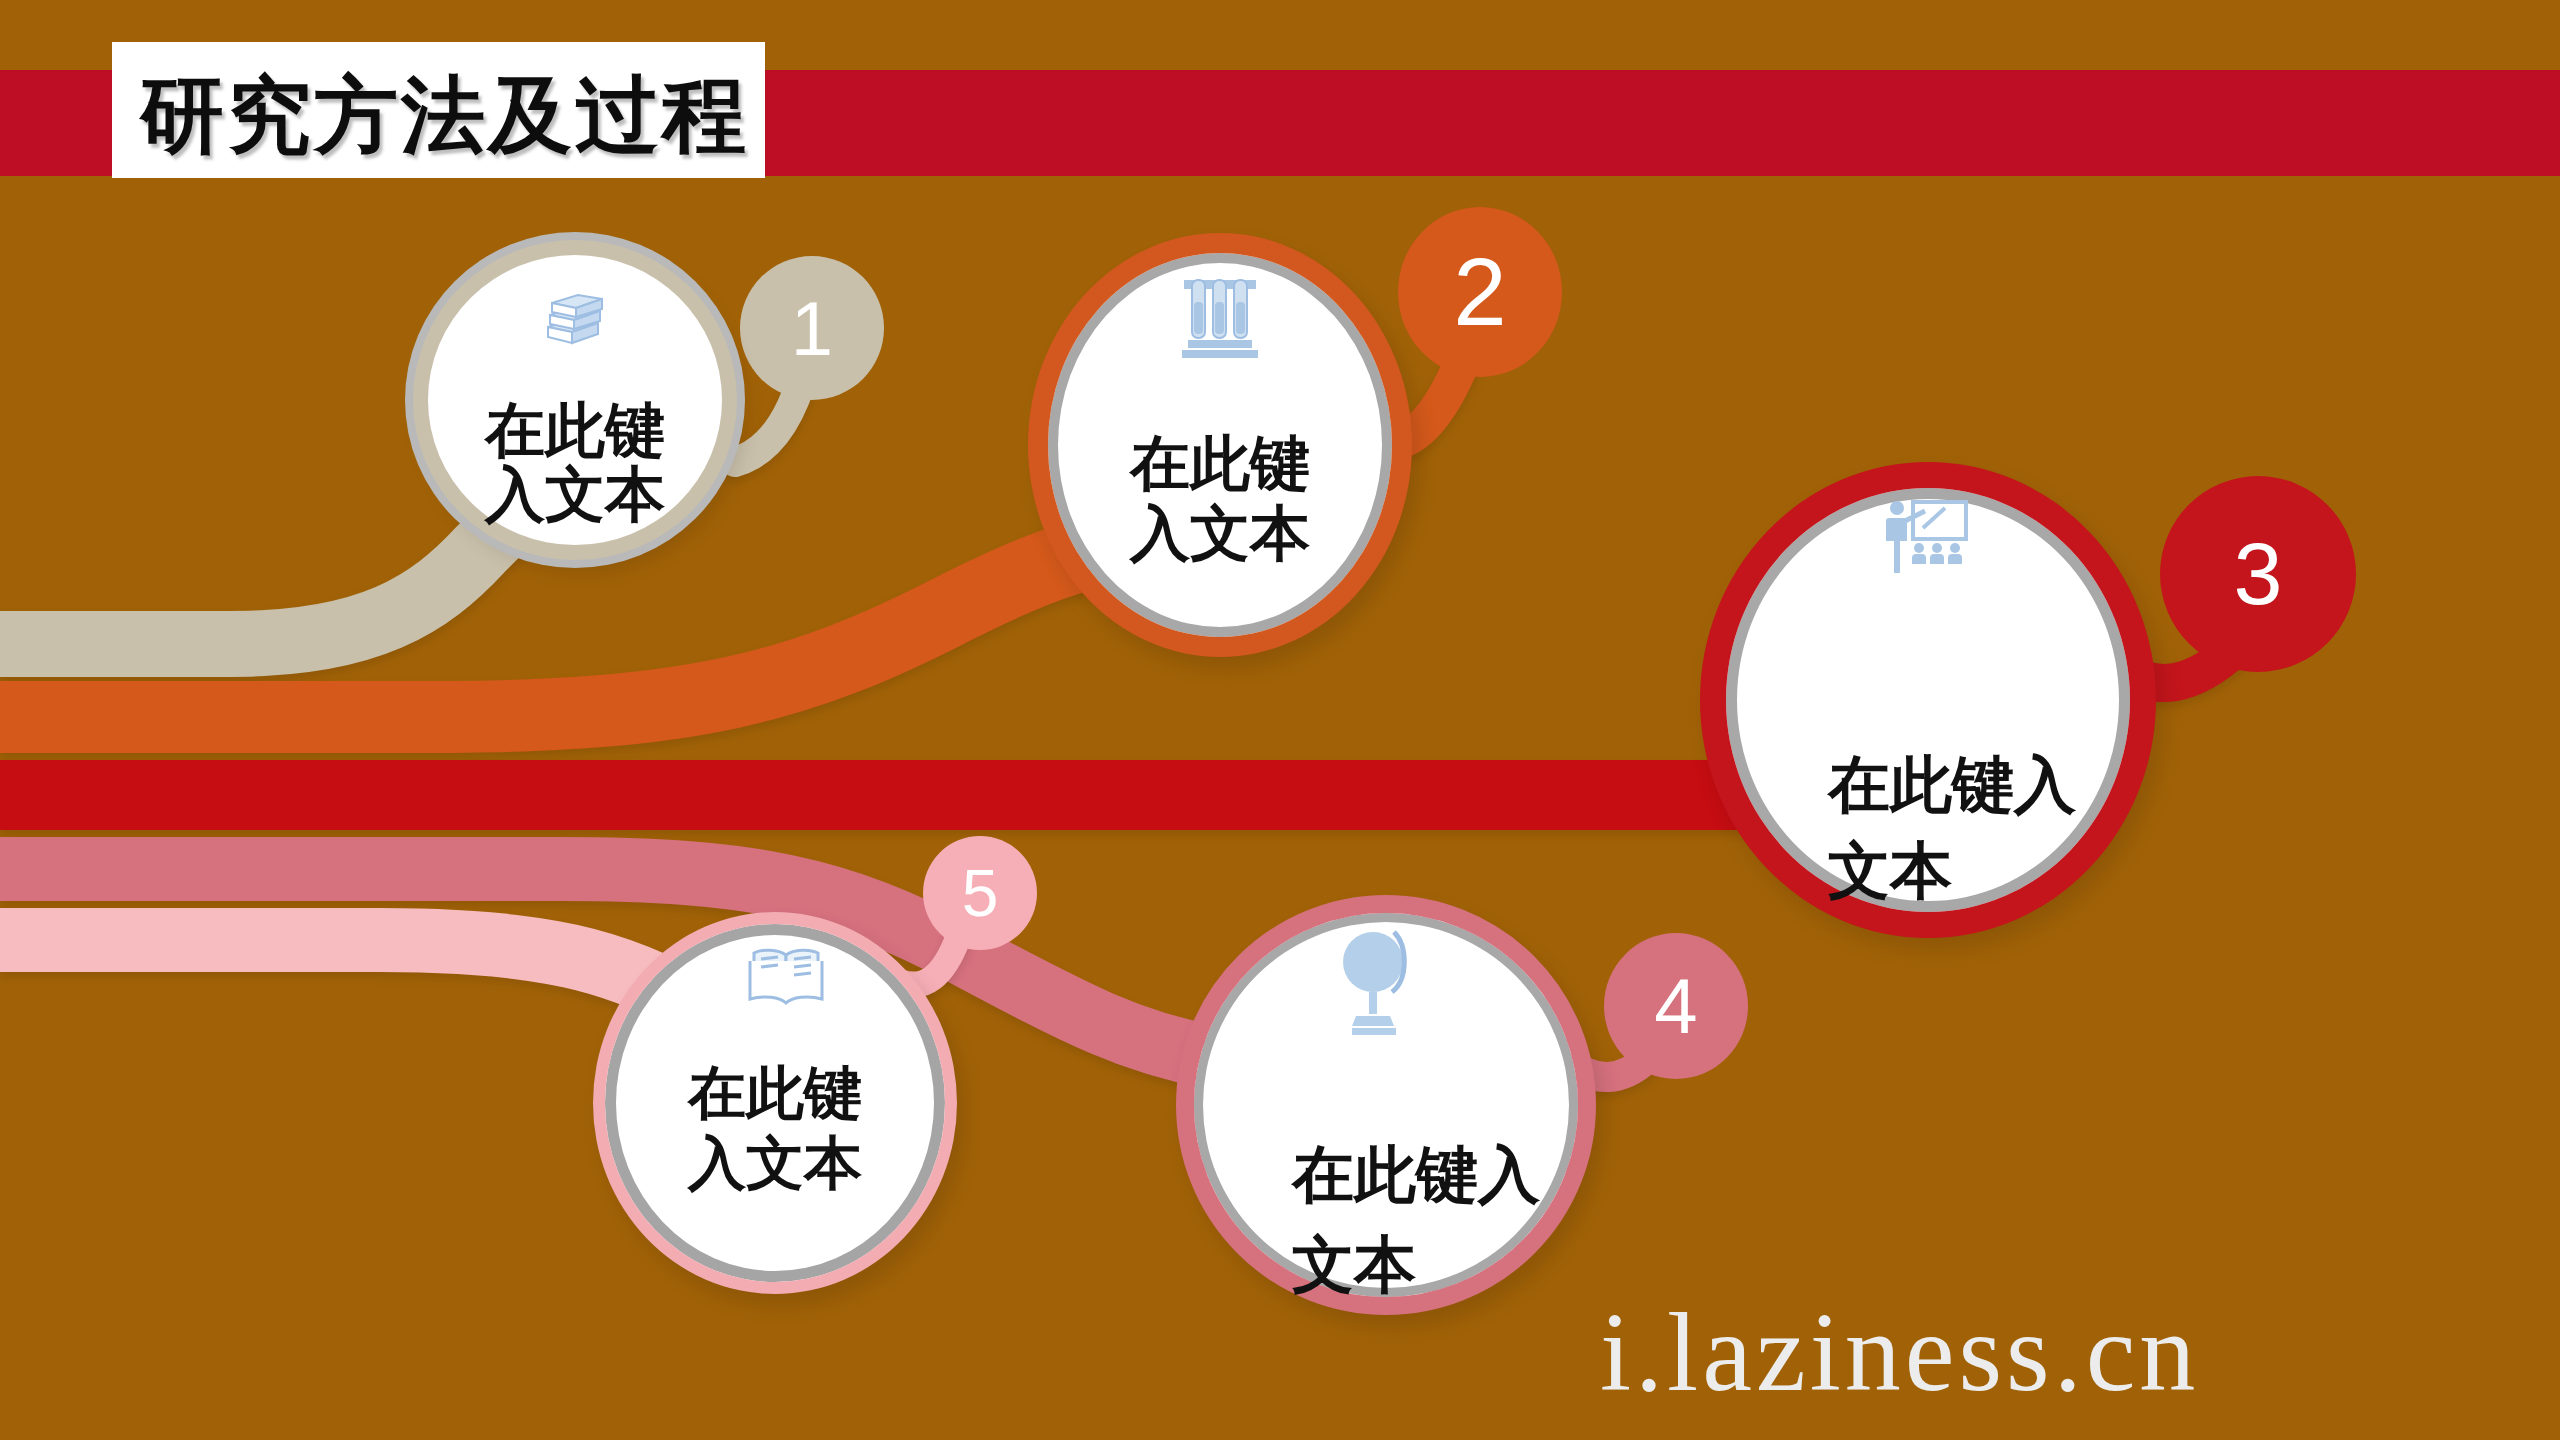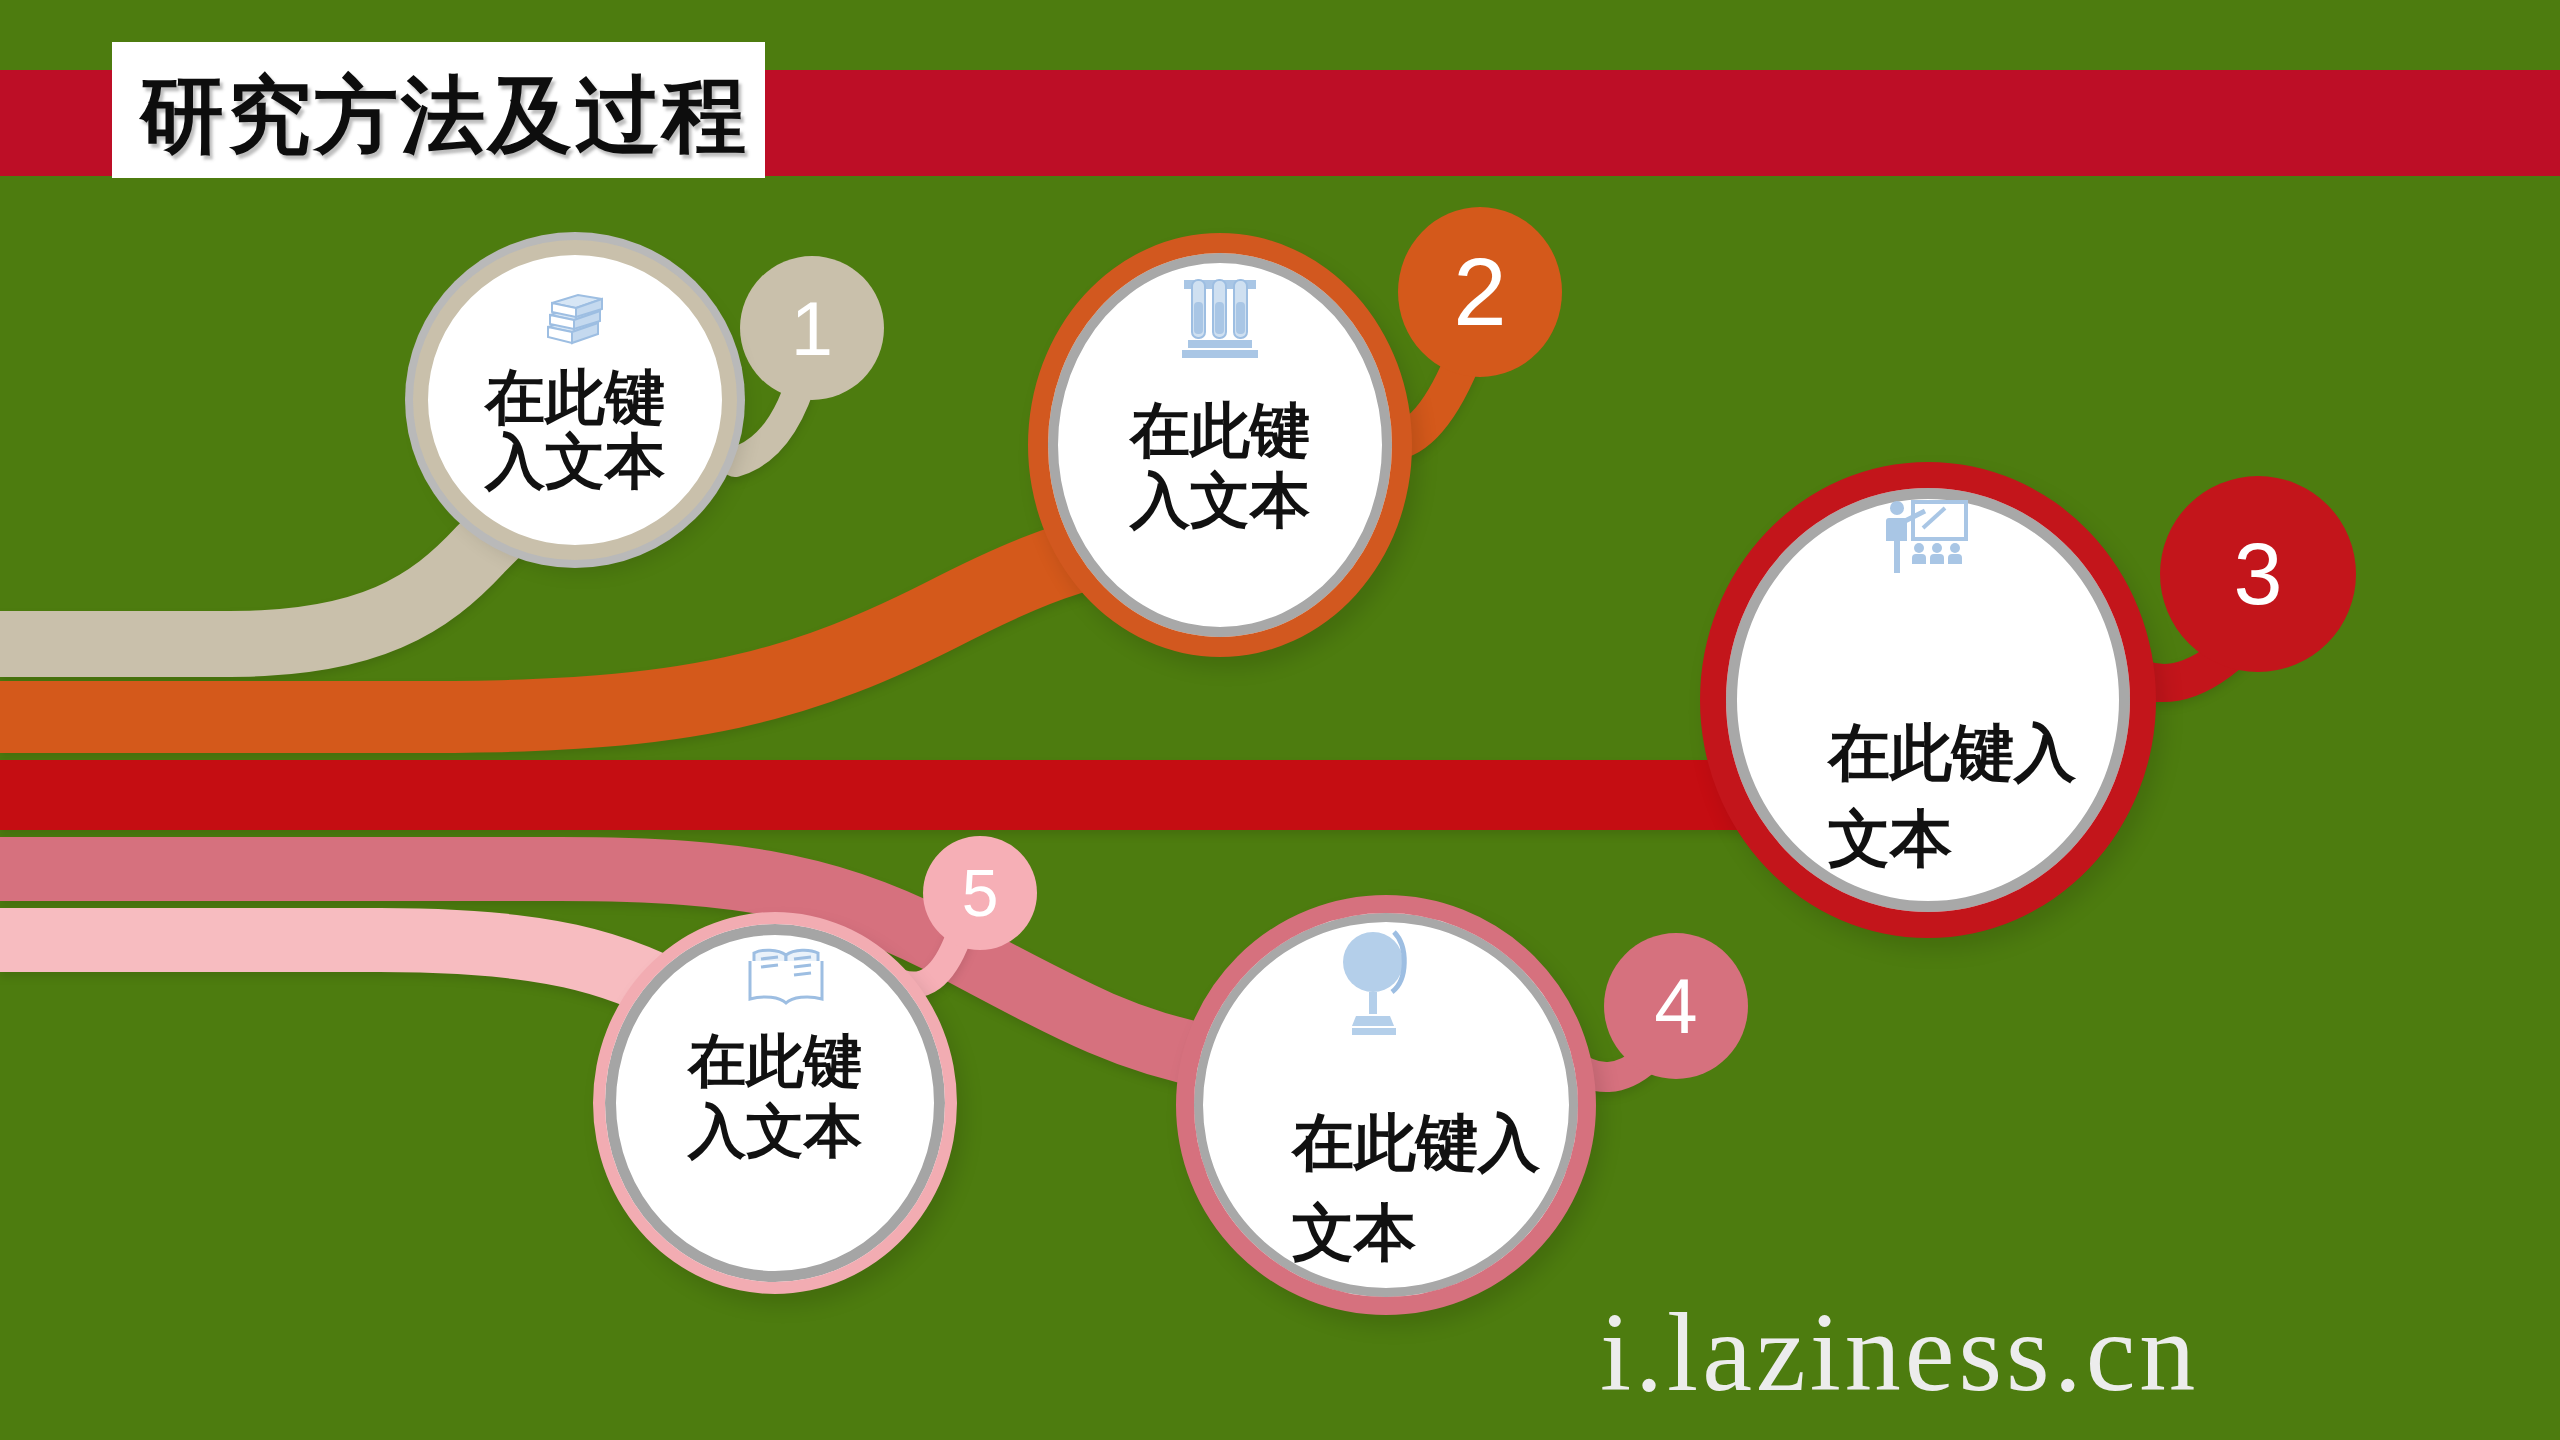--- a/index.html
+++ b/index.html
@@ -1,17 +1,17 @@
 <!DOCTYPE html>
 <html><head>
 <meta charset="utf-8">
 <style>
   html,body{margin:0;padding:0;background:#ffffff;}
   .slide{
-    position:relative;width:2560px;height:1440px;overflow:hidden;background:#4d7c0f;
+    position:relative;width:2560px;height:1440px;overflow:hidden;background:#a16207;
     font-family:"Liberation Sans","DejaVu Sans",sans-serif;
   }
   
   .header-band{position:absolute;left:0;top:70px;width:2560px;height:106px;background:#BD0E26;}
   .title-box{position:absolute;left:112px;top:42px;width:653px;height:136px;background:#ffffff;}
   .slide-title{
     position:absolute;left:140px;top:74px;font-size:84px;line-height:1.0;color:#0d0d0d;
     font-family:"Liberation Serif","DejaVu Serif",serif;font-weight:600;letter-spacing:3px;
     text-shadow:3px 4px 3px rgba(110,110,110,0.45);white-space:nowrap;
   }
@@ -46,21 +46,21 @@
   
   .icon{position:absolute;z-index:6;}
   .i1{left:540px;top:287px;}
   .i2{left:1178px;top:276px;}
   .i3{left:1883px;top:500px;}
   .i4{left:1342px;top:928px;}
   .i5{left:748px;top:947px;}
   
   .ph{
     position:absolute;z-index:7;color:#111111;
-    font-family:Liberation Sans, sans-serif;font-weight:600;
+    font-family:Liberation Mono, monospace;font-weight:600;margin-top:37px;
   }
   .ph div{white-space:nowrap;}
   .t1{left:405px;top:366px;width:340px;text-align:center;font-size:60px;line-height:64px;}
   .t2{left:1040px;top:396px;width:360px;text-align:center;font-size:60px;line-height:70px;}
   .t3{left:1828px;top:710px;width:300px;text-align:left;font-size:62px;line-height:86px;}
   .t4{left:1292px;top:1098px;width:300px;text-align:left;font-size:62px;line-height:90px;}
   .t5{left:605px;top:1026px;width:340px;text-align:center;font-size:58px;line-height:70px;}
   
   .watermark{
     position:absolute;left:1600px;top:1288px;font-size:112px;letter-spacing:4px;

